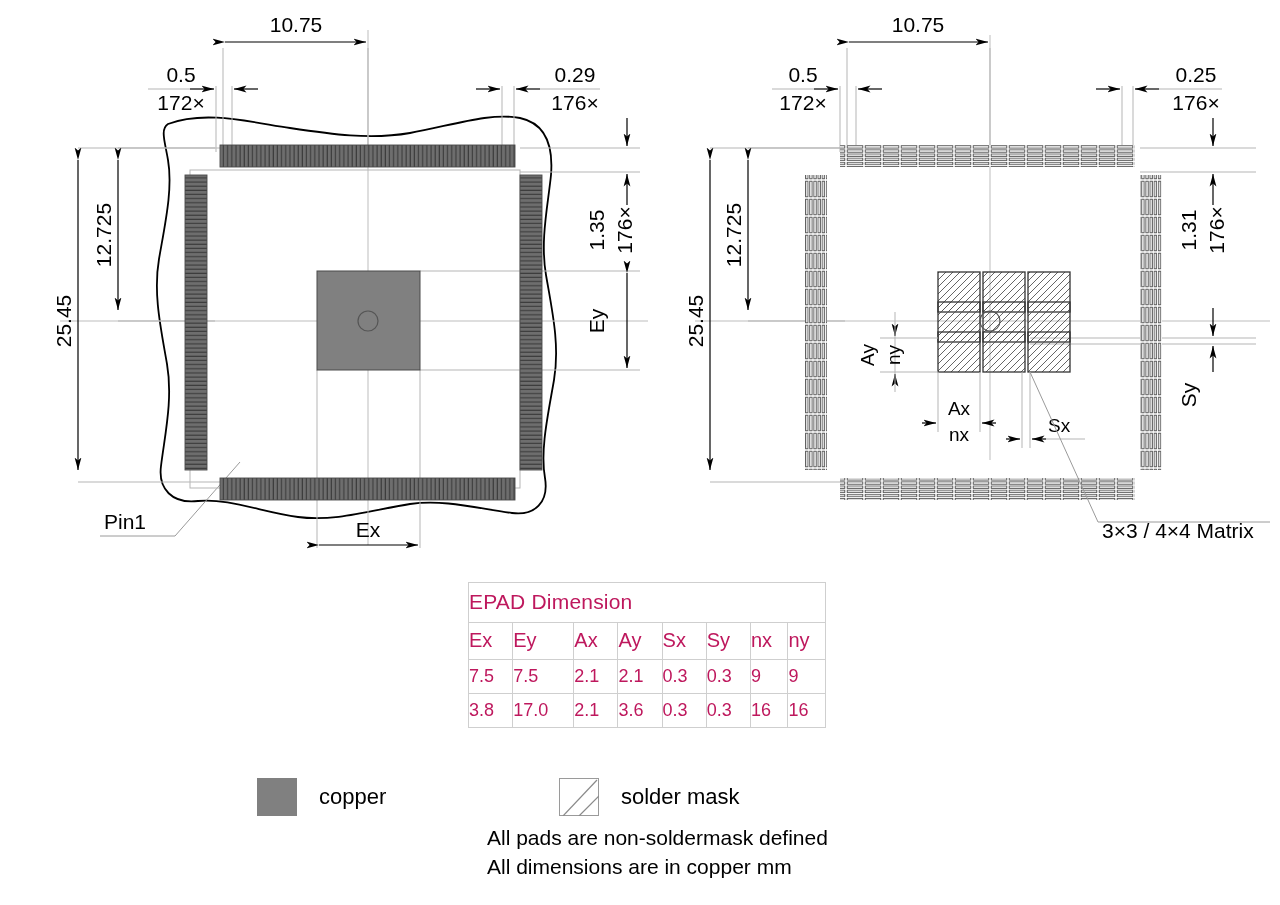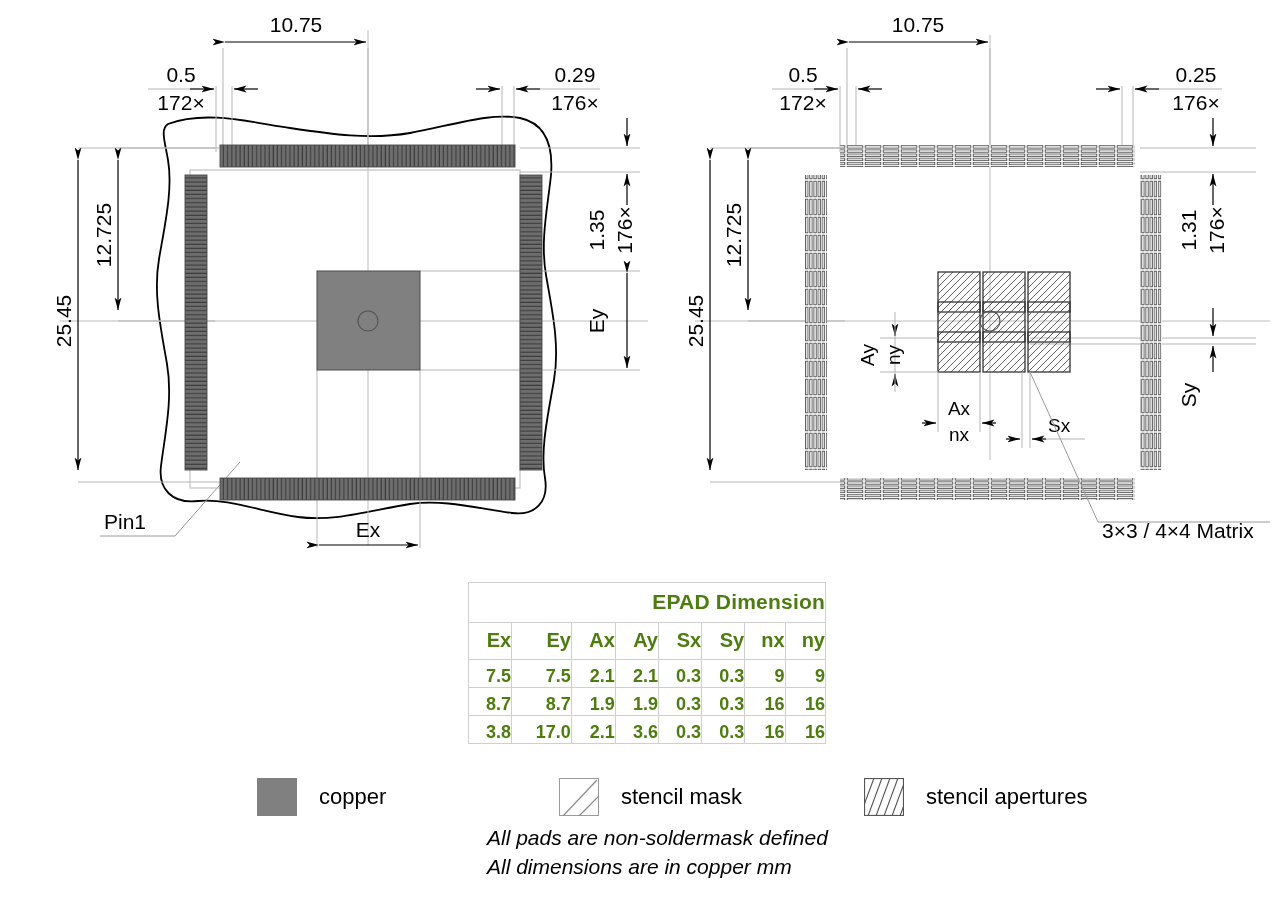--- a/index.html
+++ b/index.html
@@ -32,40 +32,40 @@
   
   #epad-table {
     position: absolute;
     left: 468px; top: 582px;
     width: 358px;
     border-collapse: collapse;
     background: #fff;
   }
   #epad-table td, #epad-table th {
     border: 1px solid #cfcfcf;
-    text-align: right;
-    font-weight: bold;
-    color: #4d7c0f;
+    text-align: left;
+    font-weight: normal;
+    color: #be185d;
     font-family: "Liberation Sans", sans-serif;
   }
   #epad-table .title-cell {
     font-size: 21px;
     padding: 7px 0 8px 0;
     letter-spacing: 0.2px;
   }
   #epad-table .hdr td { font-size: 20px; padding: 6px 0 7px 0; }
-  #epad-table .datarow td { font-size: 18px; padding: 6px 0 0 0; }
+  #epad-table .datarow td { font-size: 18px; padding: 6px 0 6px 0; }
 
   
   .legend-row { position: absolute; left: 0; top: 778px; width: 1229px; height: 48px; }
   .legend-item { position: absolute; display: flex; align-items: center; }
   .legend-swatch { width: 40px; height: 38px; }
   .legend-label { font-size: 22px; margin-left: 22px; white-space: nowrap; }
   .notes { position: absolute; left: 487px; top: 823px; }
-  .notes div { font-size: 21px; line-height: 29px; white-space: nowrap; font-style: italic; }
+  .notes div { font-size: 21px; line-height: 29px; white-space: nowrap; }
 </style>
 </head>
 <body>
 
 <div id="root">
 
   <svg class="dwg" viewBox="0 0 1280 905">
     <defs>
 
       <pattern id="maskHatch" width="34" height="34" patternUnits="userSpaceOnUse" patternTransform="rotate(0)">
@@ -344,30 +344,20 @@
         <td>7.5</td>
         <td>7.5</td>
         <td>2.1</td>
         <td>2.1</td>
         <td>0.3</td>
         <td>0.3</td>
         <td>9</td>
         <td>9</td>
       </tr>
       <tr class="datarow">
-        <td>8.7</td>
-        <td>8.7</td>
-        <td>1.9</td>
-        <td>1.9</td>
-        <td>0.3</td>
-        <td>0.3</td>
-        <td>16</td>
-        <td>16</td>
-      </tr>
-      <tr class="datarow">
         <td>3.8</td>
         <td>17.0</td>
         <td>2.1</td>
         <td>3.6</td>
         <td>0.3</td>
         <td>0.3</td>
         <td>16</td>
         <td>16</td>
       </tr>
     </tbody>
@@ -381,30 +371,23 @@
       </svg>
       <span class="legend-label">copper</span>
     </div>
 
     <div class="legend-item" style="left:559px; top:0;">
       <svg class="legend-swatch" viewBox="0 0 40 38">
         <rect x="0.5" y="0.5" width="39" height="37" fill="#fff" stroke="#9a9a9a" stroke-width="1"></rect>
         <path d="M 4,38 L 38,2" stroke="#8a8a8a" stroke-width="1.2" fill="none"></path>
         <path d="M 20,38 L 40,18" stroke="#8a8a8a" stroke-width="1.2" fill="none"></path>
       </svg>
-      <span class="legend-label">stencil mask</span>
+      <span class="legend-label">solder mask</span>
     </div>
 
-    <div class="legend-item" style="left:864px; top:0;">
-      <svg class="legend-swatch" viewBox="0 0 40 38">
-        <rect x="0.5" y="0.5" width="39" height="37" fill="#fff" stroke="#555" stroke-width="1.2"></rect>
-        <path d="M -4,38 L 10,0 M 4,38 L 18,0 M 12,38 L 26,0 M 20,38 L 34,0 M 28,38 L 42,0 M 36,38 L 50,0" stroke="#555" stroke-width="1.1" fill="none"></path>
-      </svg>
-      <span class="legend-label">stencil apertures</span>
-    </div>
   </div>
 
   <div class="notes">
     <div>All pads are non-soldermask defined</div>
     <div>All dimensions are in copper mm</div>
   </div>
 
 </div>
 
 </body></html>

